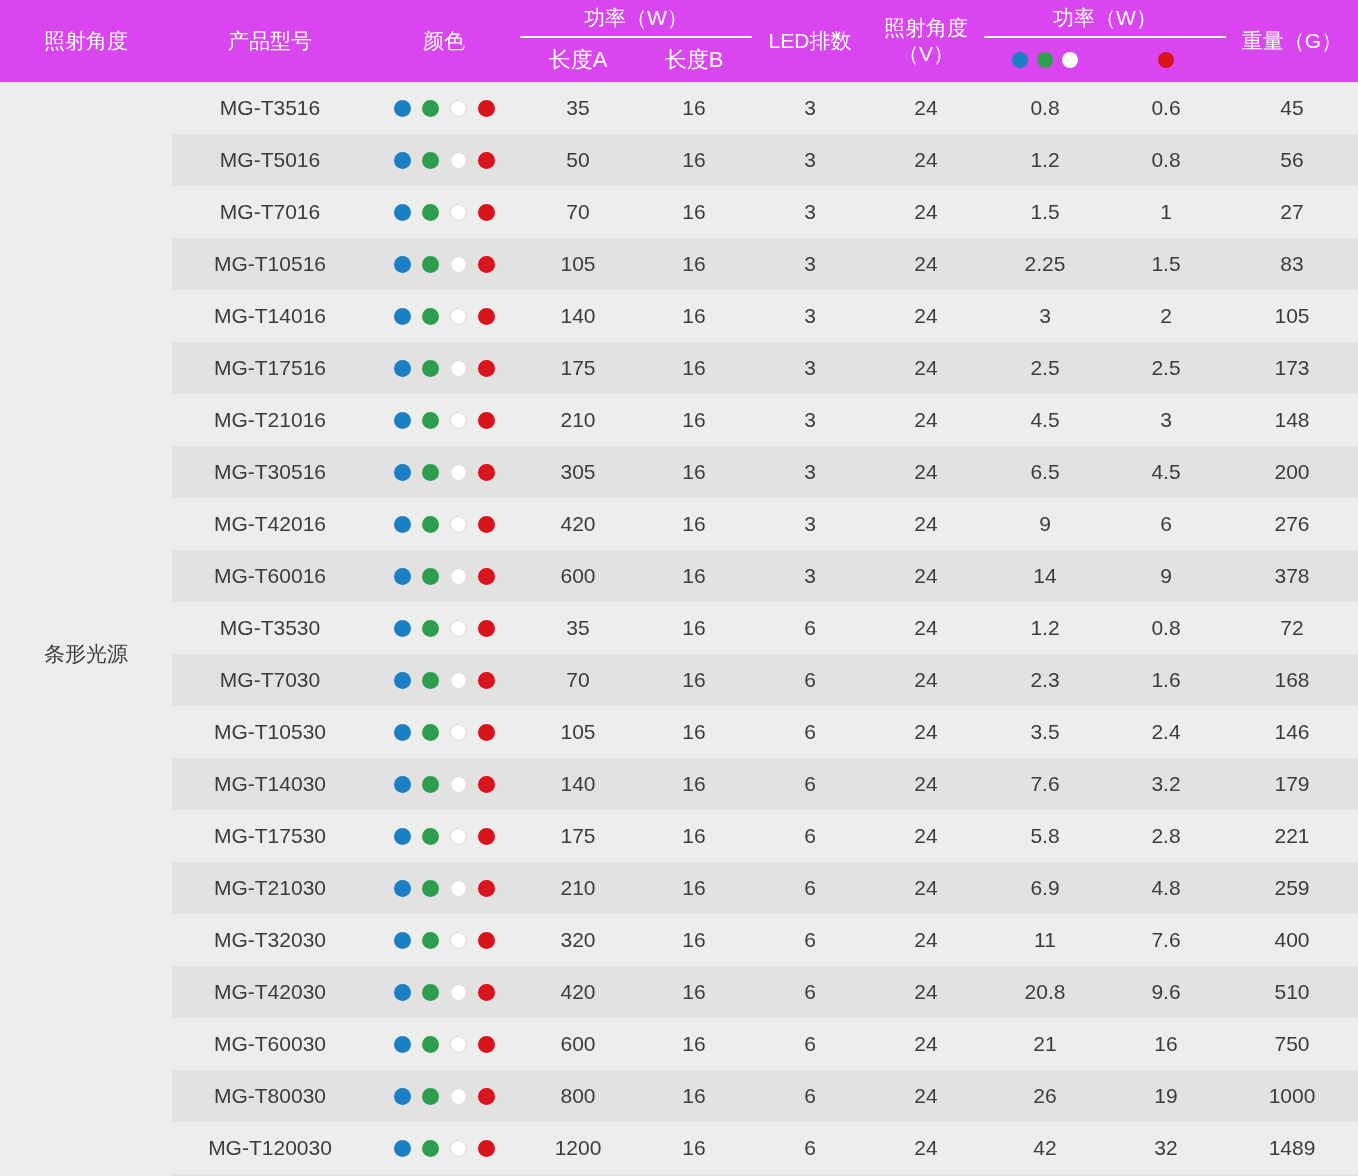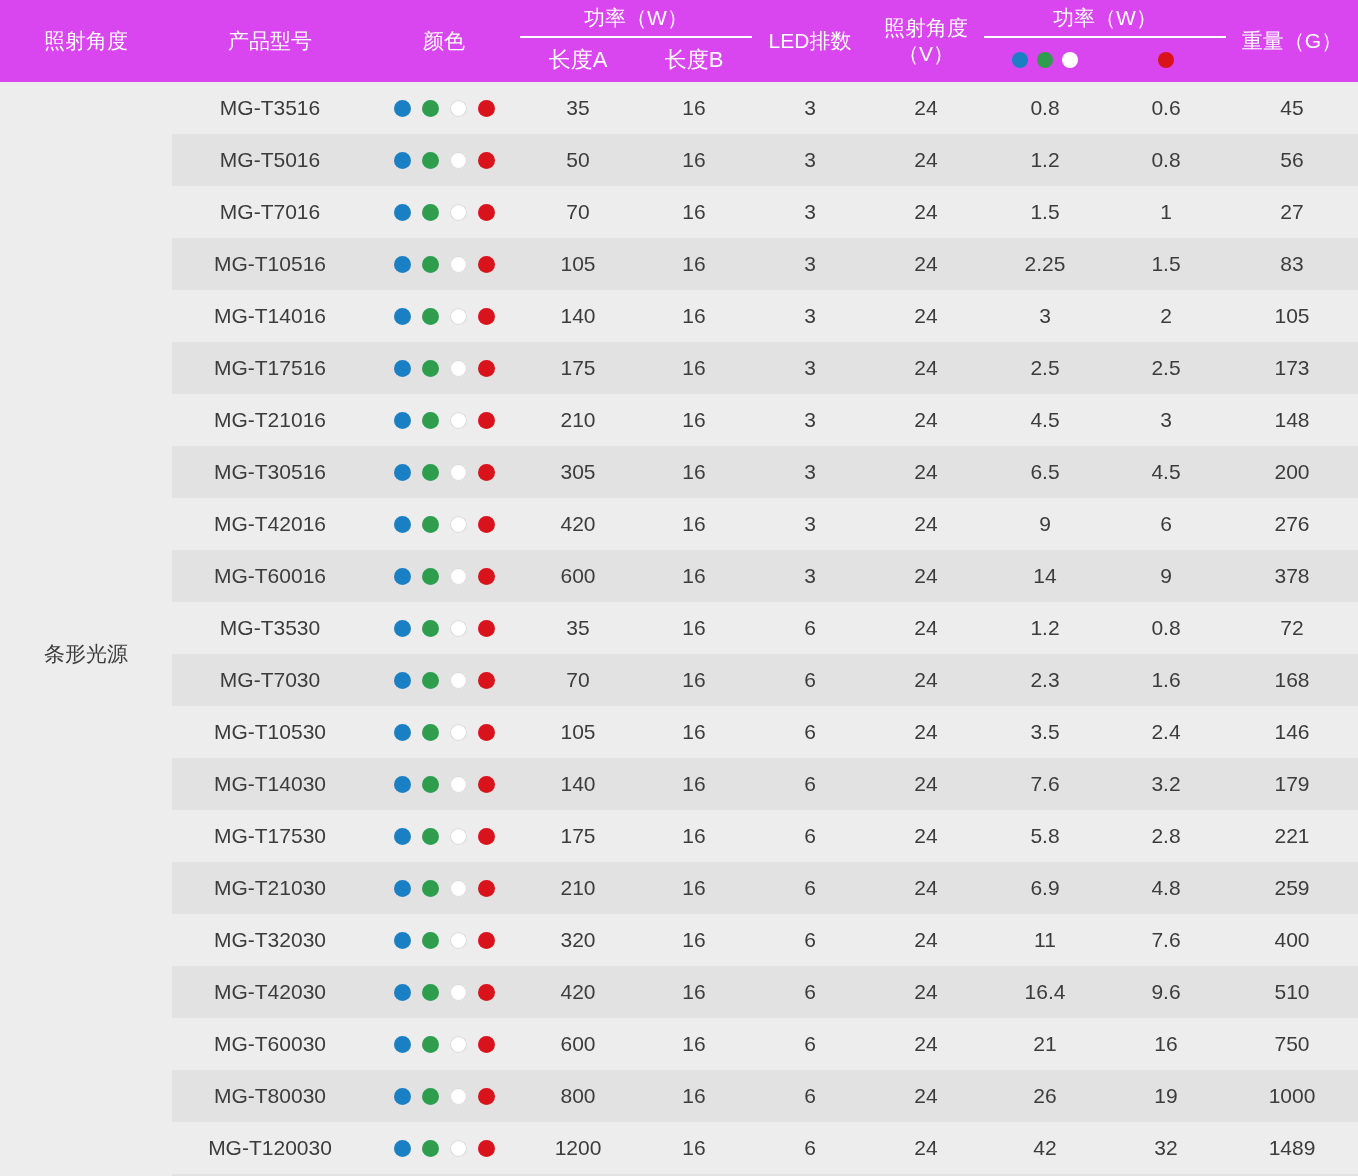--- a/index.html
+++ b/index.html
@@ -462,21 +462,21 @@
             <span class="dot blue"></span>
             <span class="dot green"></span>
             <span class="dot white"></span>
             <span class="dot red"></span>
           </div>
         </td>
         <td>420</td>
         <td>16</td>
         <td>6</td>
         <td>24</td>
-        <td>16.4</td>
+        <td>20.8</td>
         <td>9.6</td>
         <td class="last">510</td>
       </tr>
       <tr class="odd">
         <td>MG-T60030</td>
         <td>
           <div class="colors">
             <span class="dot blue"></span>
             <span class="dot green"></span>
             <span class="dot white"></span>

